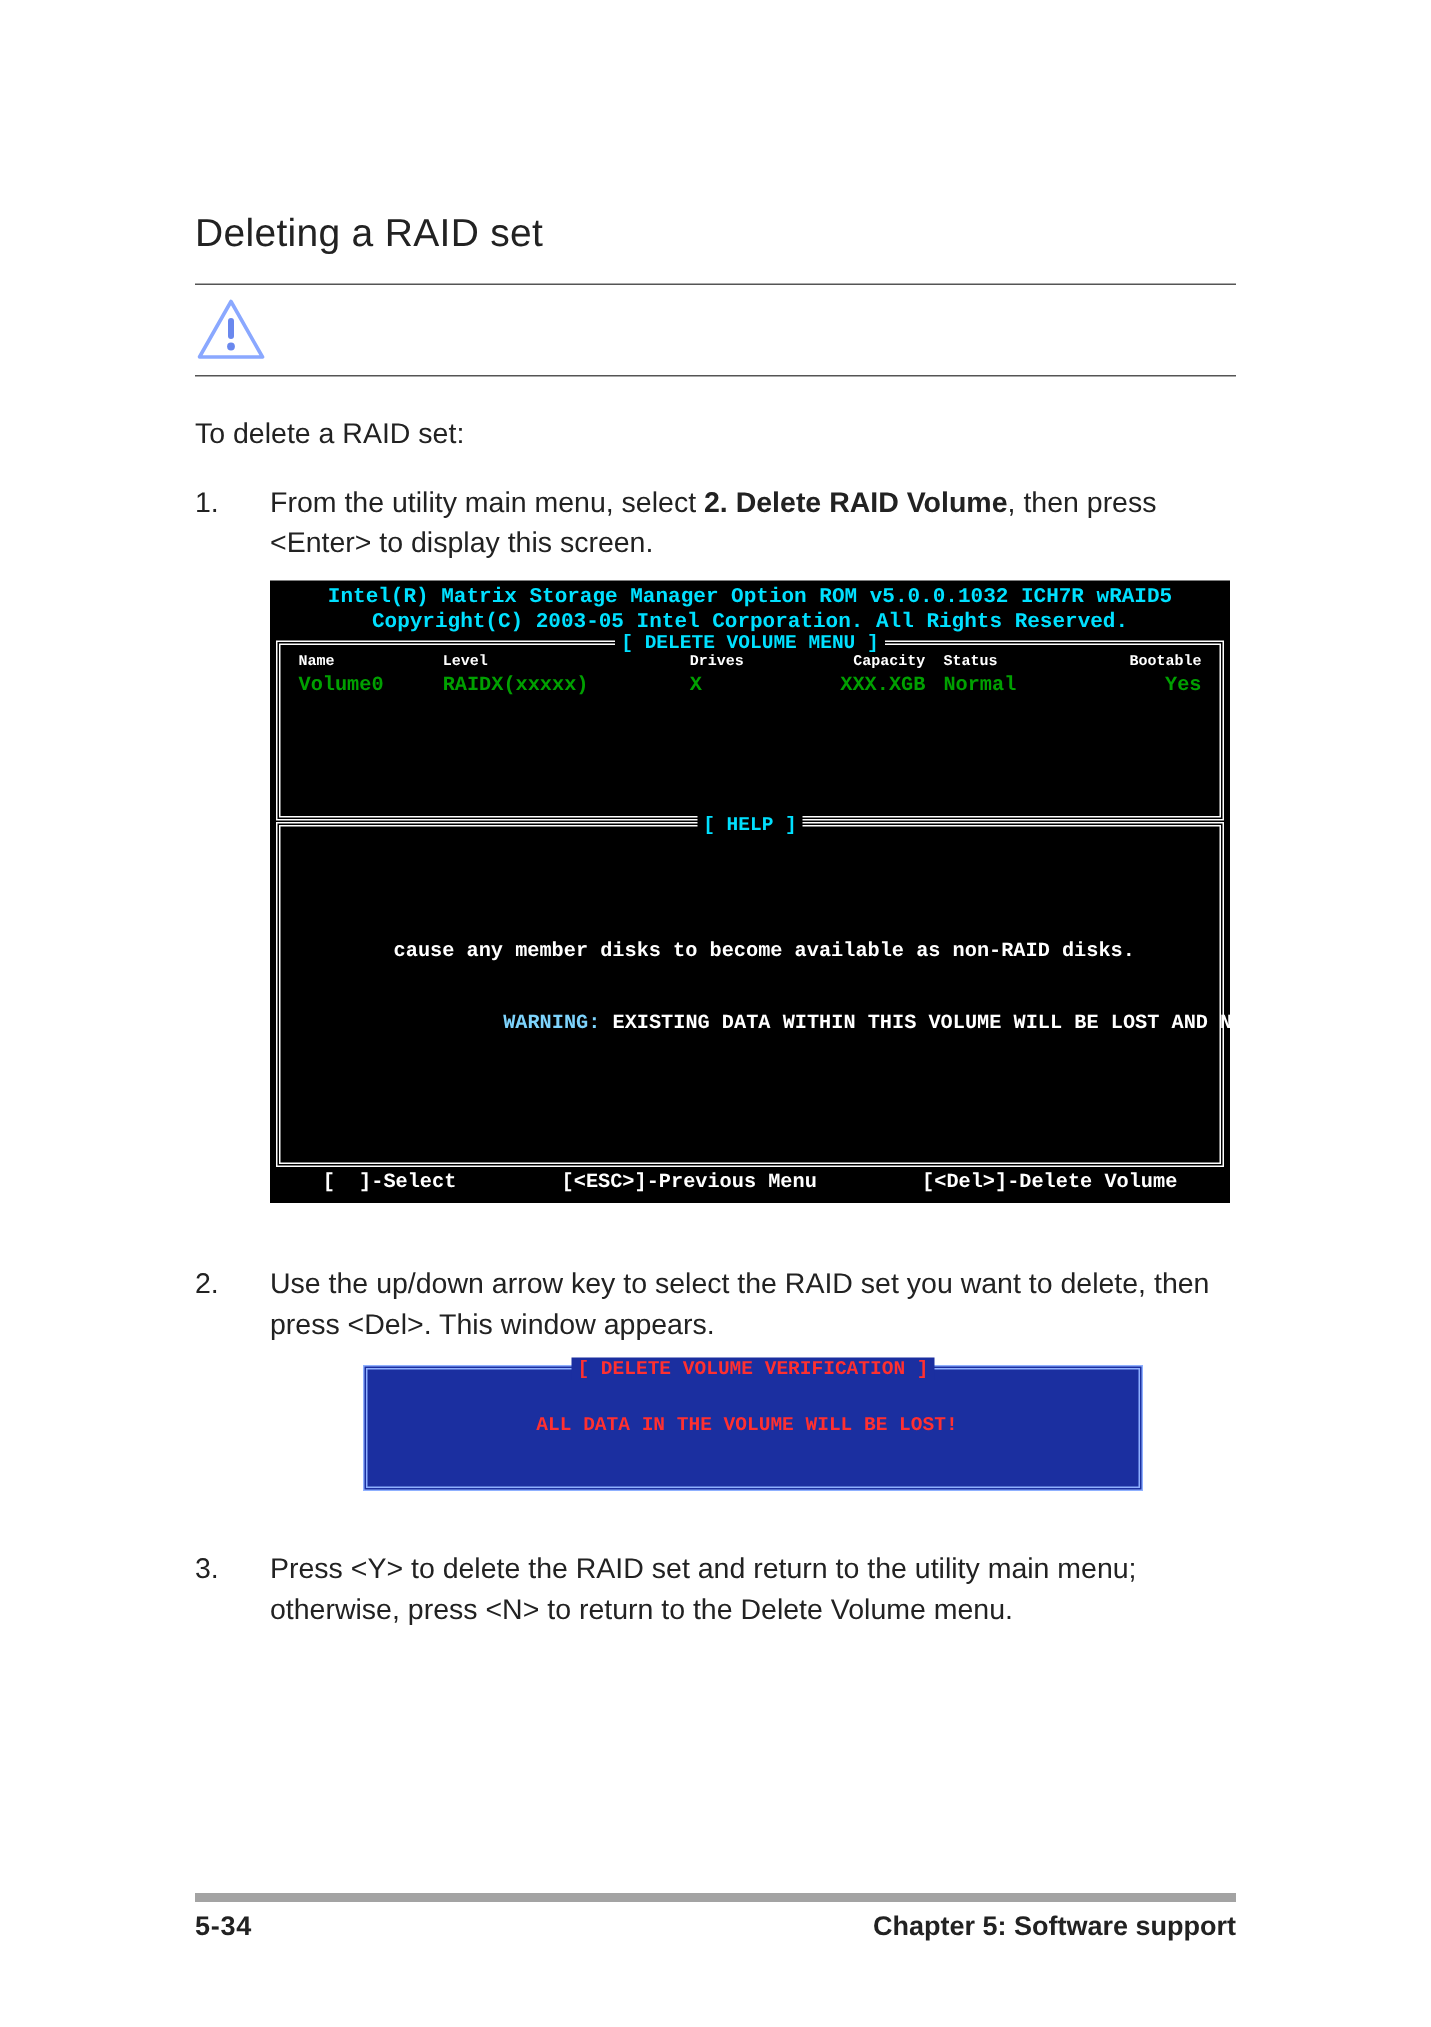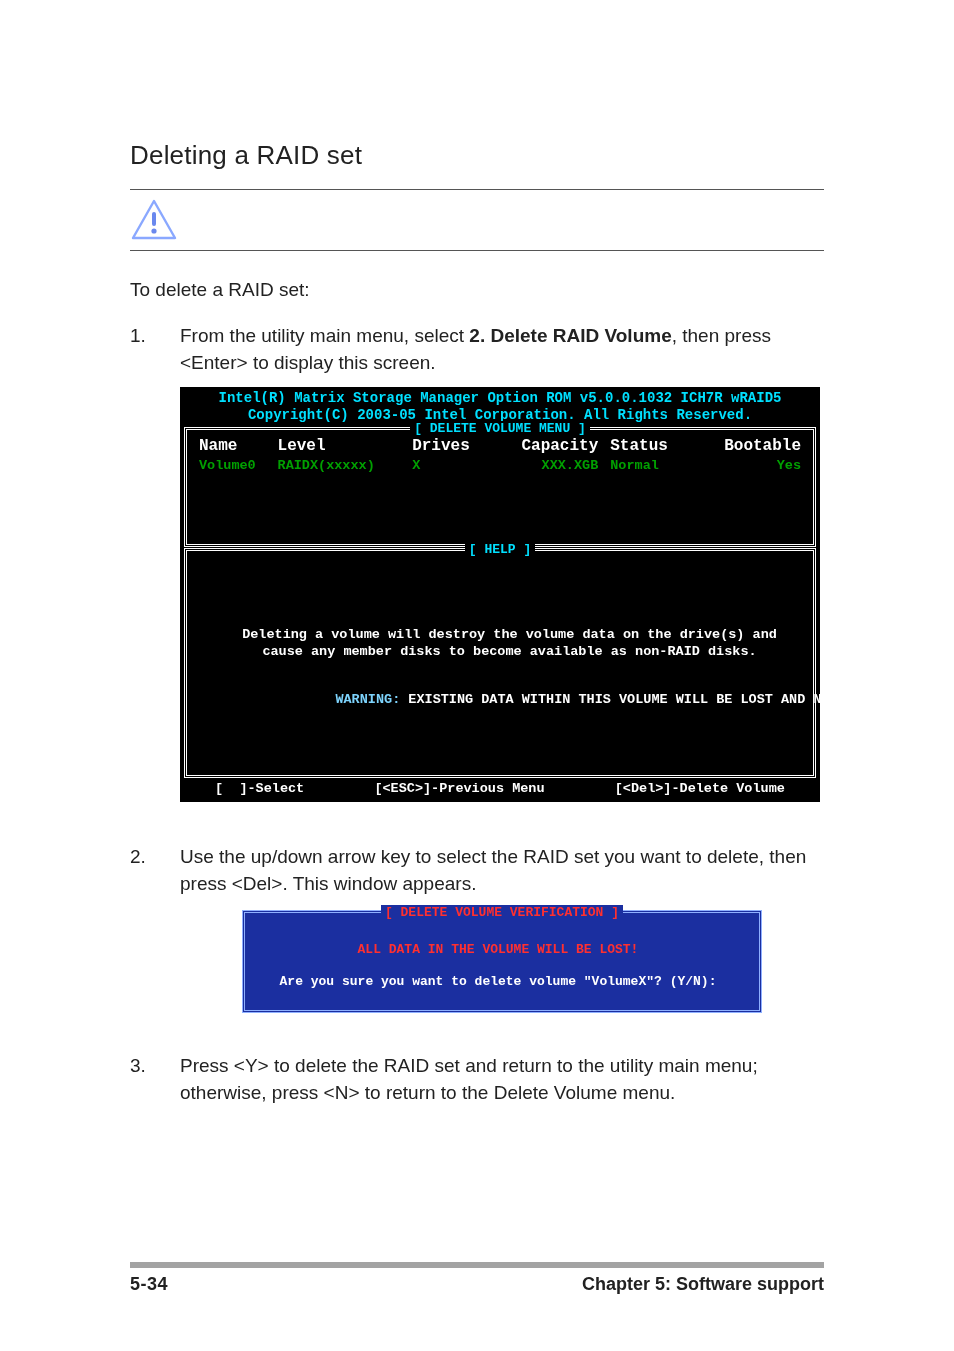--- a/index.html
+++ b/index.html
@@ -68,21 +68,21 @@
     padding: 6px 12px 10px 12px;
   }
   .rom-box-title {
     position: absolute;
     top: -9px; left: 0; right: 0;
     text-align: center;
     font-size: 13px;
   }
   .rom-box-title span { background:#000; padding:0 4px; color:#00e0ff; }
   .del-table { width:100%; border-collapse:collapse; }
-  .del-table th { text-align:left; font-weight:bold; color:#fff; padding-bottom:2px; font-size:16px;}
+  .del-table th { text-align:left; font-weight:bold; color:#fff; padding-bottom:2px; font-size:10px;}
   .del-table td { color:#00a000; font-size:13.5px; }
   .del-table th.r, .del-table td.r { text-align:right; }
   .rom-box.del-list { height:120px; }
   .rom-box.help { height:230px;padding-left:31px; }
   .help-inner { text-align:center; margin-top:70px; font-size:13.5px; }
   .help-inner .warn-label { color:#7dd3fc; }
   .help-inner .line { white-space:pre; }
   .rom-footer {
     display:flex; justify-content:space-around;
     padding:3px 0 4px 0; color:#fff; font-size:13.5px;
@@ -171,21 +171,20 @@
               <td style="padding-left:12px">Normal</td>
               <td class="r">Yes</td>
             </tr>
           </tbody>
             </table>
         </div>
 
         <div class="rom-box help">
           <div class="rom-box-title"><span>[ HELP ]</span></div>
           <div class="help-inner">
-            <div class="line">Deleting a volume will destroy the volume data on the drive(s) and</div>
             <div class="line">cause any member disks to become available as non-RAID disks.</div>
             <div style="height:14px"></div>
             <div class="line" style="text-align:left; padding-left:4px;">
               <span class="warn-label">WARNING:</span><span> EXISTING DATA WITHIN THIS VOLUME WILL BE LOST AND NON-RECOVERABLE.</span>
             </div>
           </div>
         </div>
 
         <div class="rom-footer">
           <span>[  ]-Select</span>
@@ -197,21 +196,20 @@
   </li>
 
   <li>
     <div class="step-num">2.</div>
     <div class="step-body">
       <p>Use the up/down arrow key to select the RAID set you want to delete, then press &lt;Del&gt;. This window appears.</p>
 
       <div class="verify-dialog">
         <div class="verify-title"><span>[ DELETE VOLUME VERIFICATION ]</span></div>
         <div class="verify-warn">ALL DATA IN THE VOLUME WILL BE LOST!</div>
-        <div class="verify-q">Are you sure you want to delete volume "VolumeX"? (Y/N):</div>
       </div>
     </div>
   </li>
 
   <li>
     <div class="step-num">3.</div>
     <div class="step-body">
       <p>Press &lt;Y&gt; to delete the RAID set and return to the utility main menu; otherwise, press &lt;N&gt; to return to the Delete Volume menu.</p>
     </div>
   </li>

